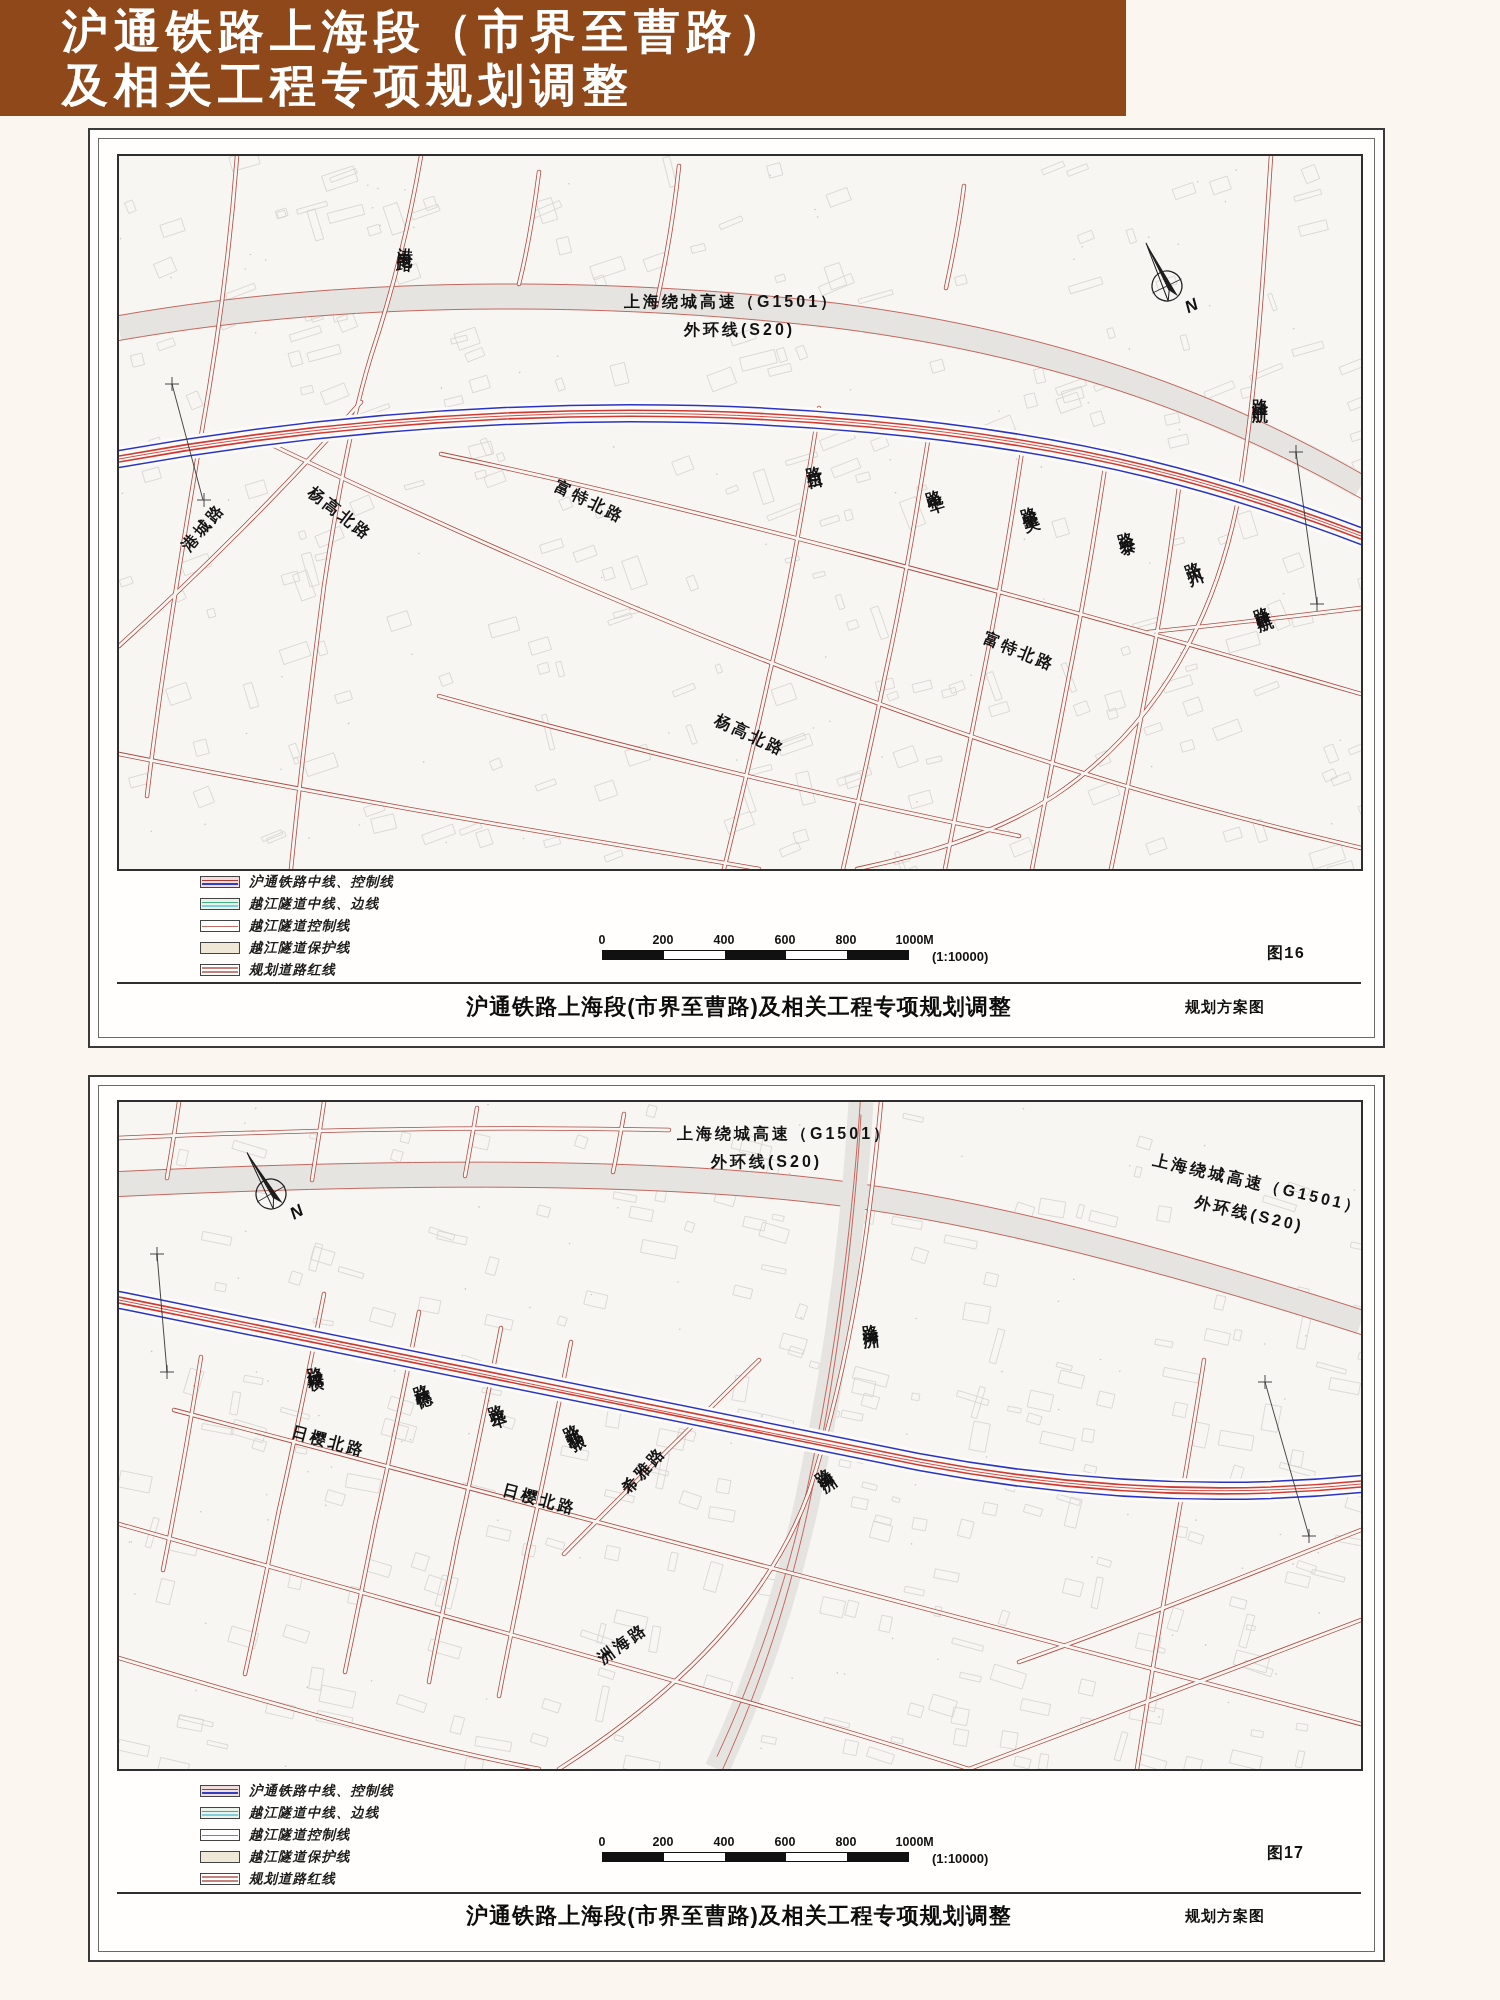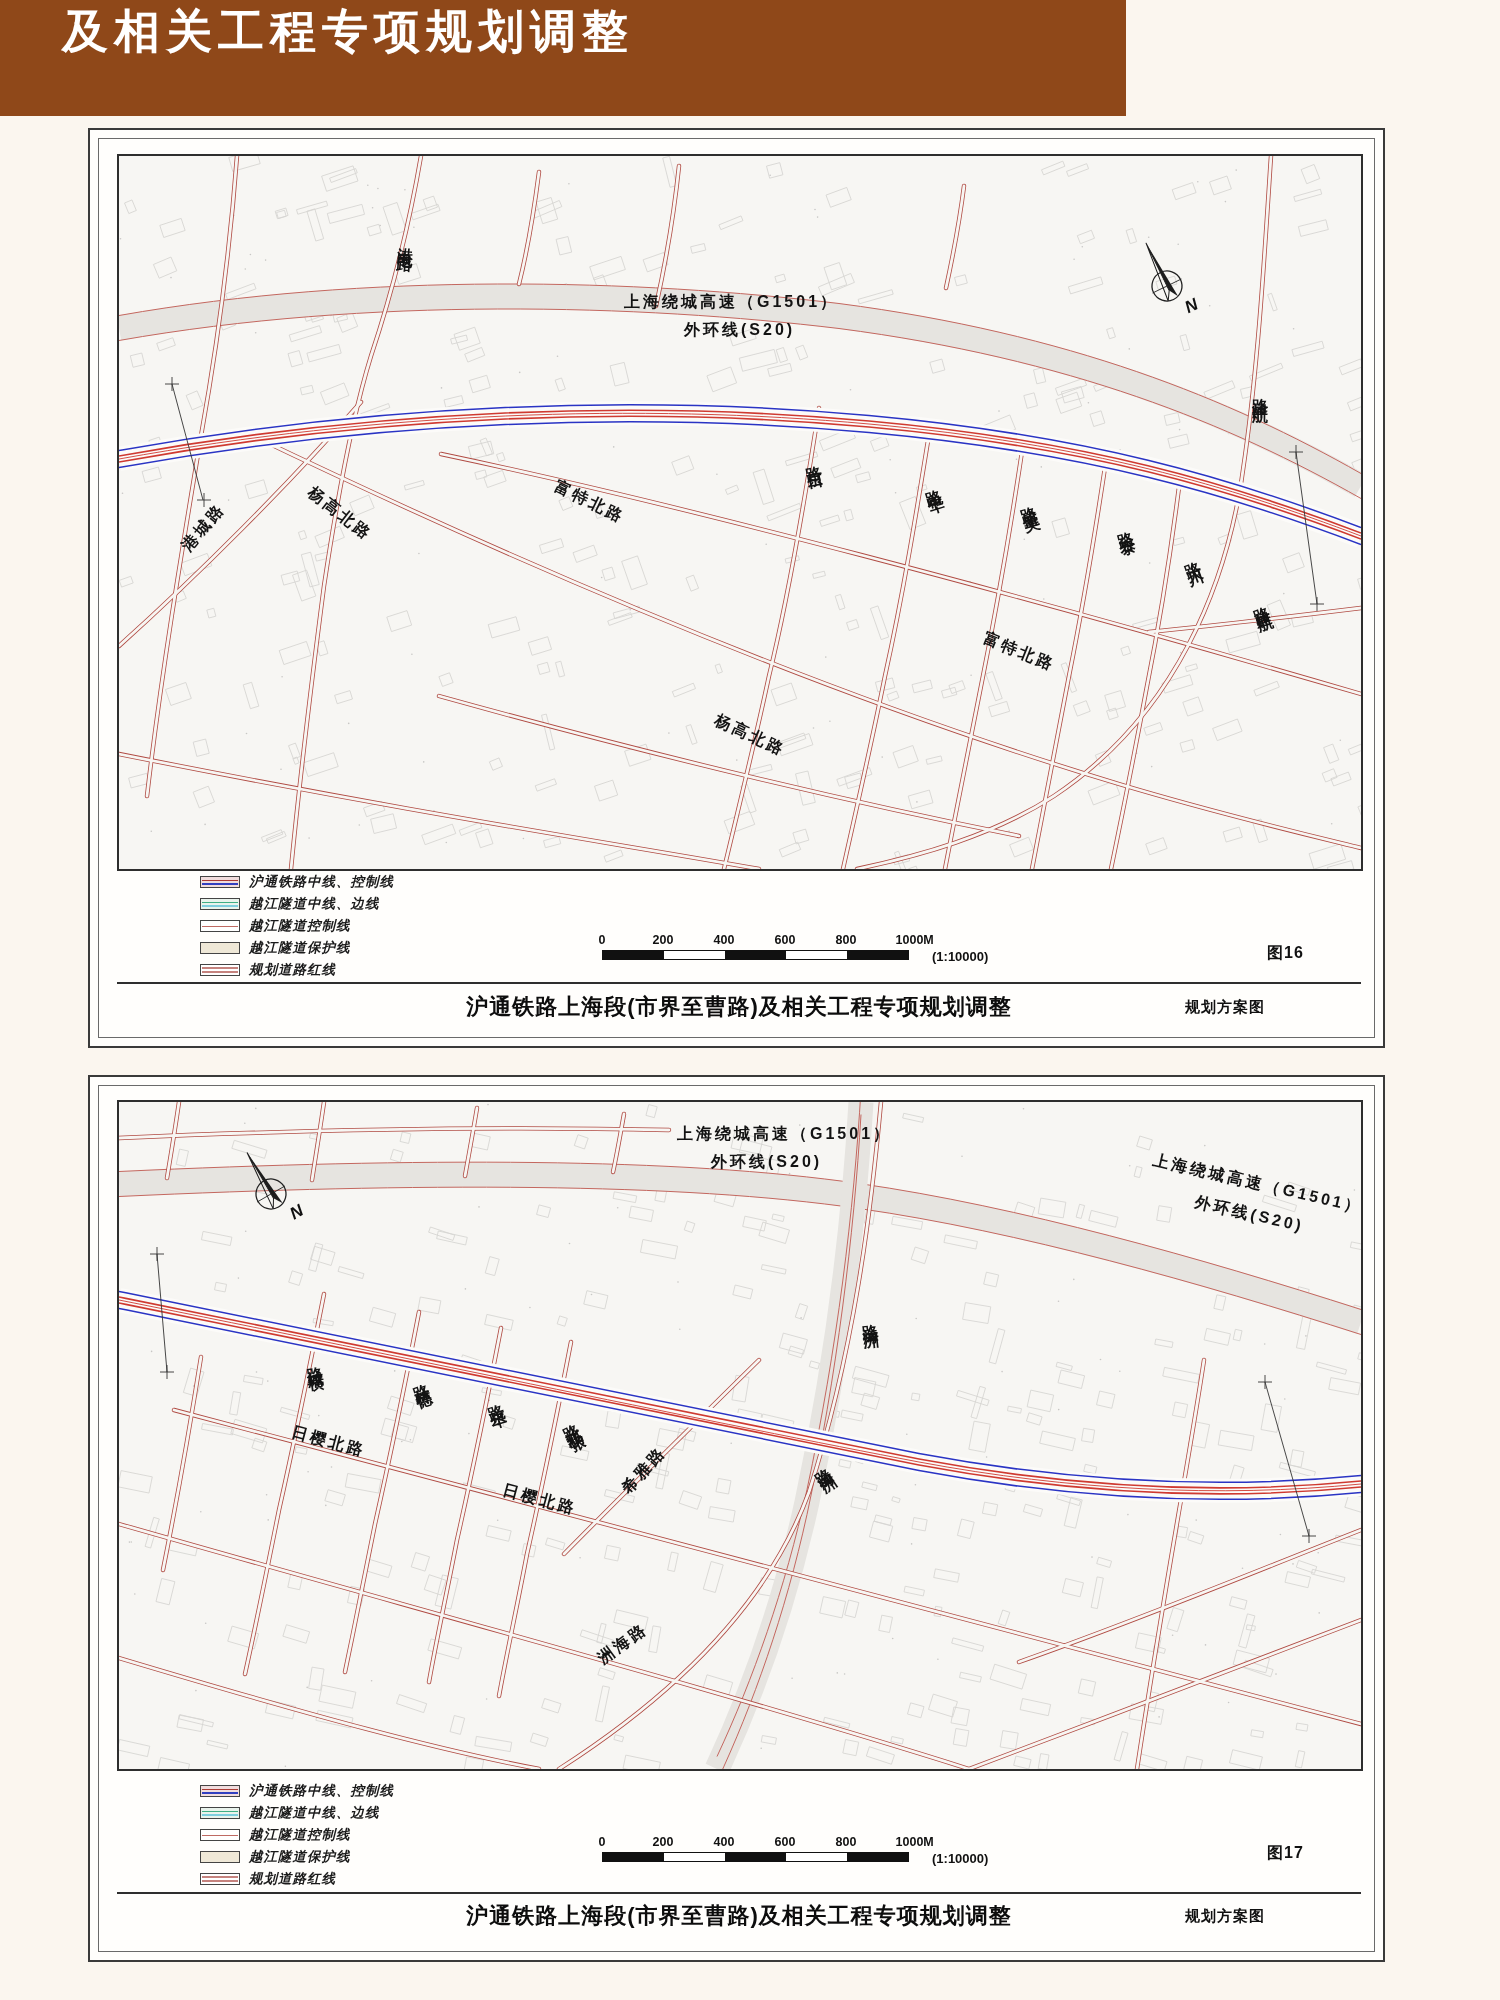--- a/index.html
+++ b/index.html
@@ -44,35 +44,36 @@
   .llabel{font-size:13.5px;font-weight:bold;color:#1a1a1a;letter-spacing:1px;}
   
   .scalebar{position:absolute;left:512px;width:430px;height:46px;}
   .sb1{top:803px;} .sb2{top:758px;}
   .sb-ticks{position:relative;height:14px;font-size:12.5px;color:#111;}
   .sb-tick{position:absolute;transform:translateX(-50%);font-weight:bold;top:0;}
   .sb-bar{position:relative;margin-top:3px;width:305px;height:8px;border:1px solid #111;display:flex;box-sizing:content-box;}
   .sb-seg{flex:1 1 auto;}
   .sb-ratio{position:absolute;left:330px;top:16px;font-size:13px;font-weight:bold;color:#111;}
   .figno{position:absolute;left:1177px;font-size:16px;font-weight:bold;color:#111;letter-spacing:1px;}
-  .fn1{top:813px;} .fn2{top:766px;}
+  .fn1{top:813px;font-family:Liberation Mono, monospace;} .fn2{top:766px;}
   .rule{position:absolute;left:27px;width:1244px;border-top:2px solid #2e2e2e;}
   .rl1{top:852px;} .rl2{top:815px;}
   .cap-main{position:absolute;left:27px;width:1244px;text-align:center;font-size:22px;font-weight:bold;
             color:#0d0d0d;letter-spacing:1px;}
   .cm1{top:862px;} .cm2{top:824px;}
   .cap-sub{position:absolute;right:118px;font-size:15px;font-weight:bold;color:#111;letter-spacing:1px;}
   .cs1{top:868px;} .cs2{top:830px;}
 </style>
 </head>
 <body>
 
 <div class="page">
 
   <div class="hdr-brown">
+    <div class="hdr-title">沪通铁路上海段（市界至曹路）</div>
     <div class="hdr-title">及相关工程专项规划调整</div>
   </div>
 
   <section class="panel p1">
     <div class="inner"></div>
 
     <div class="map-wrap m1">
       <svg class="mapsvg" viewBox="0 0 1242 713">
         <g class="tex">
             <rect x="0.2" y="424.4" width="12.3" height="7.1" transform="rotate(-19.7 0.2 424.4)"></rect>

